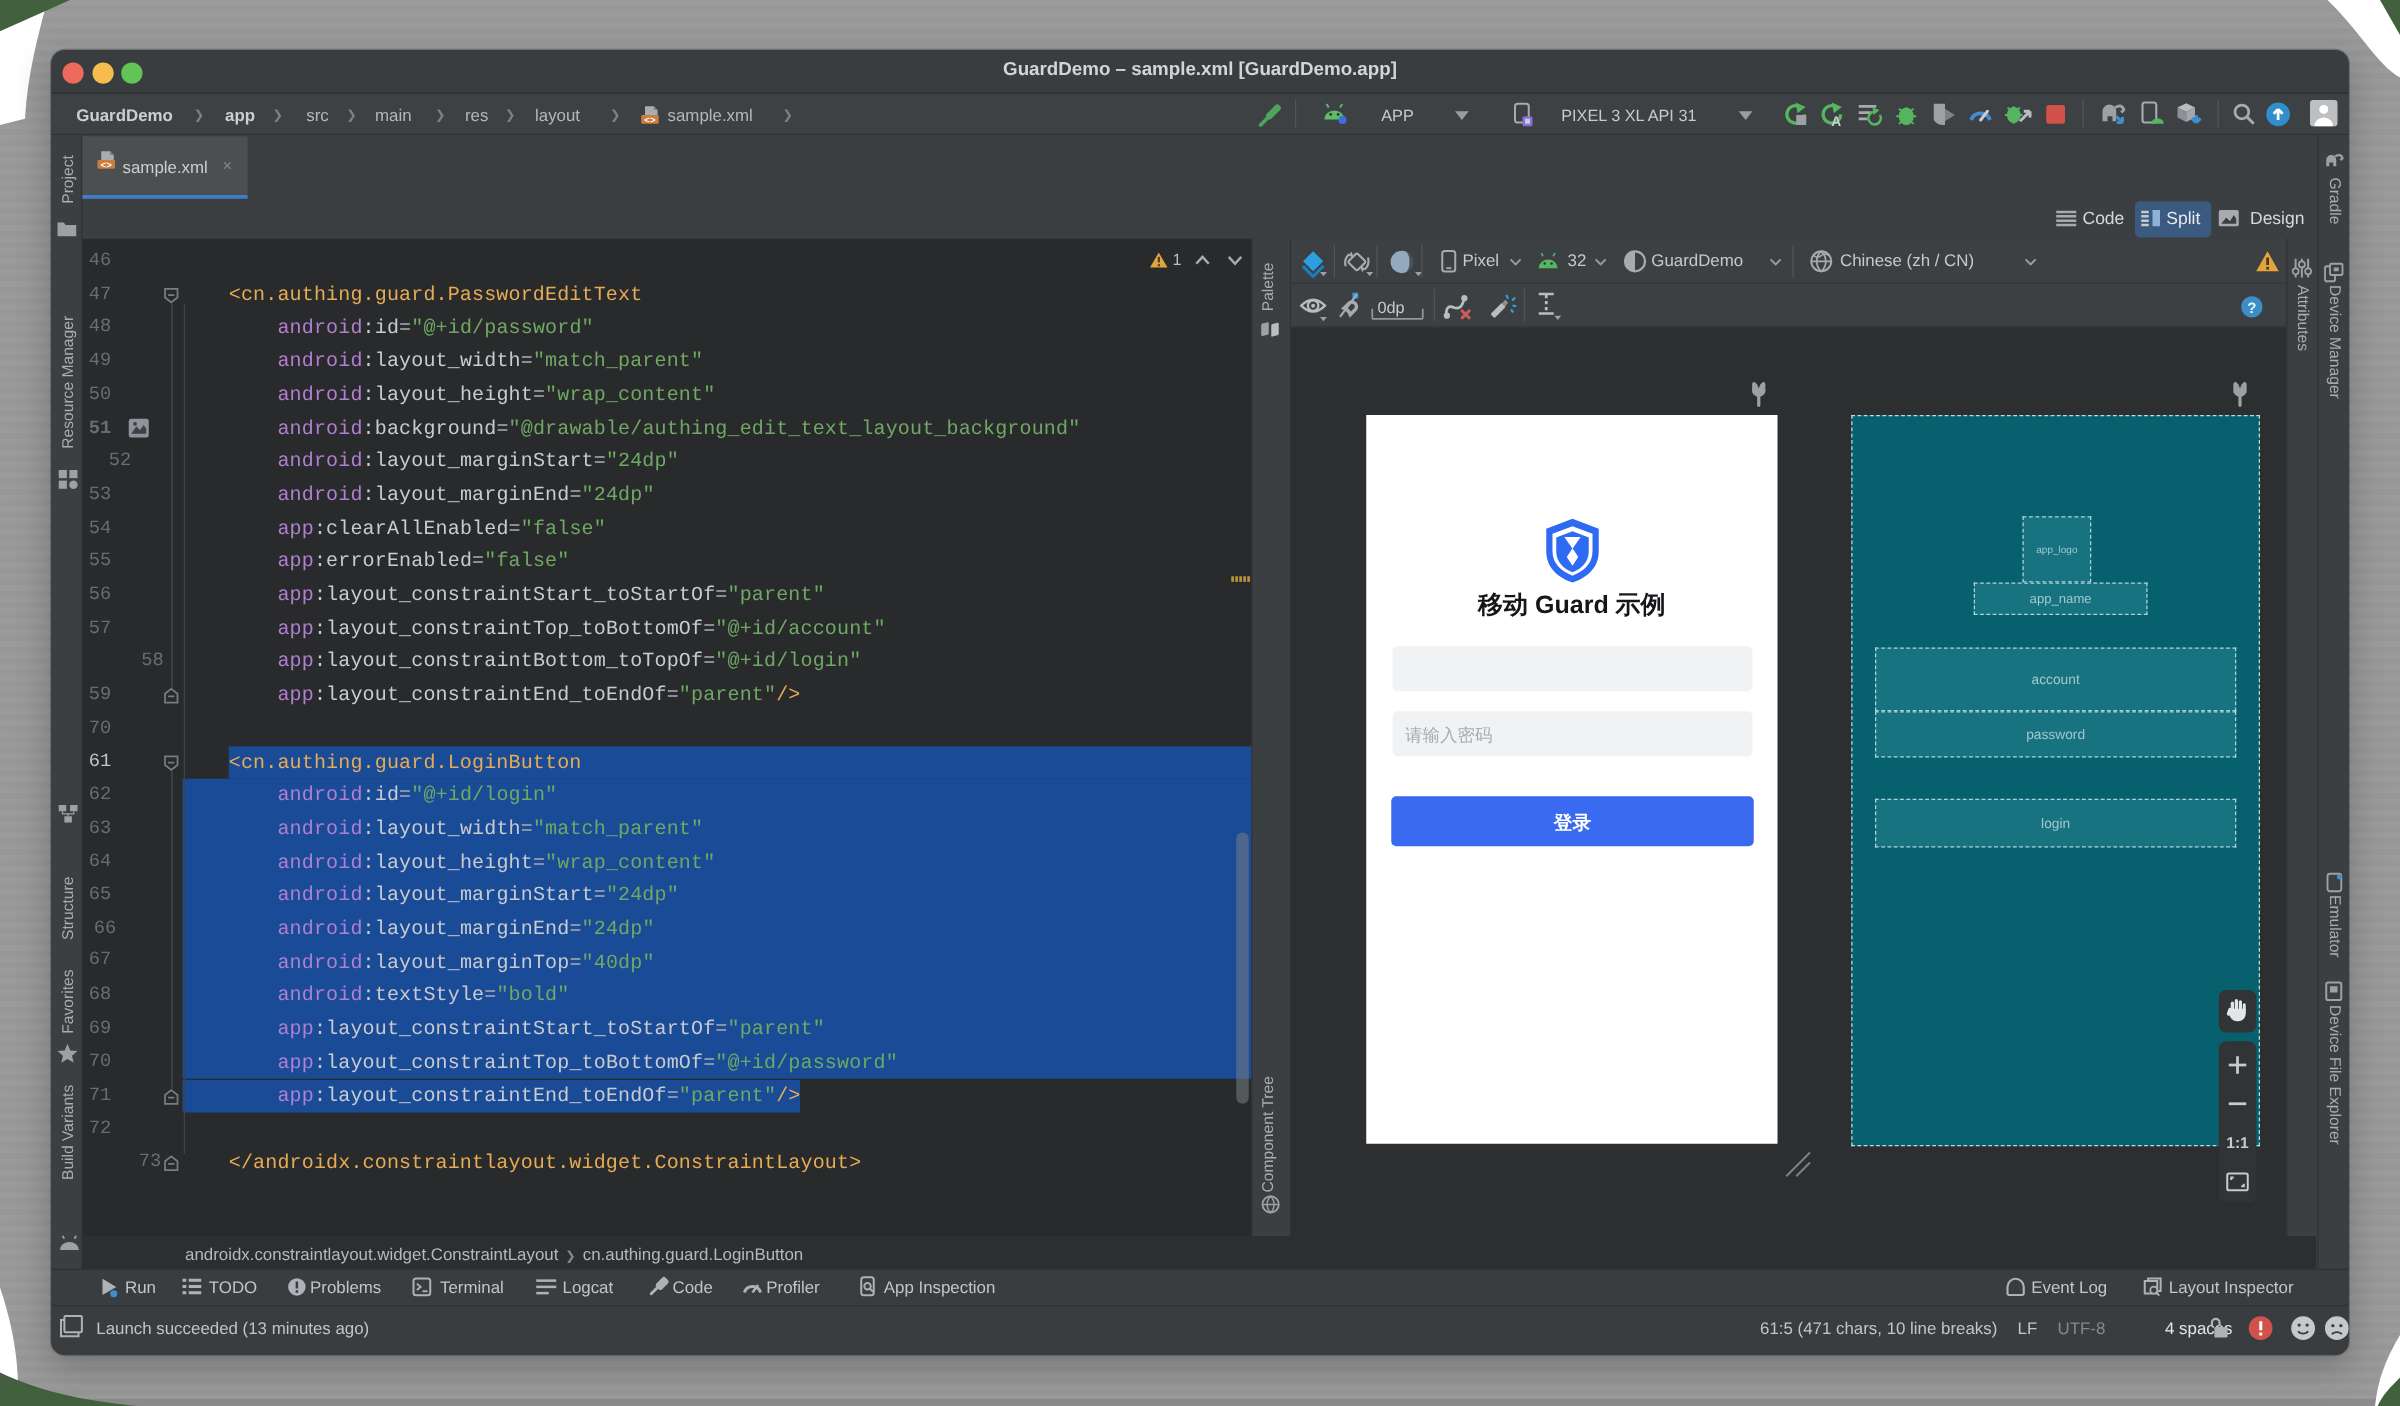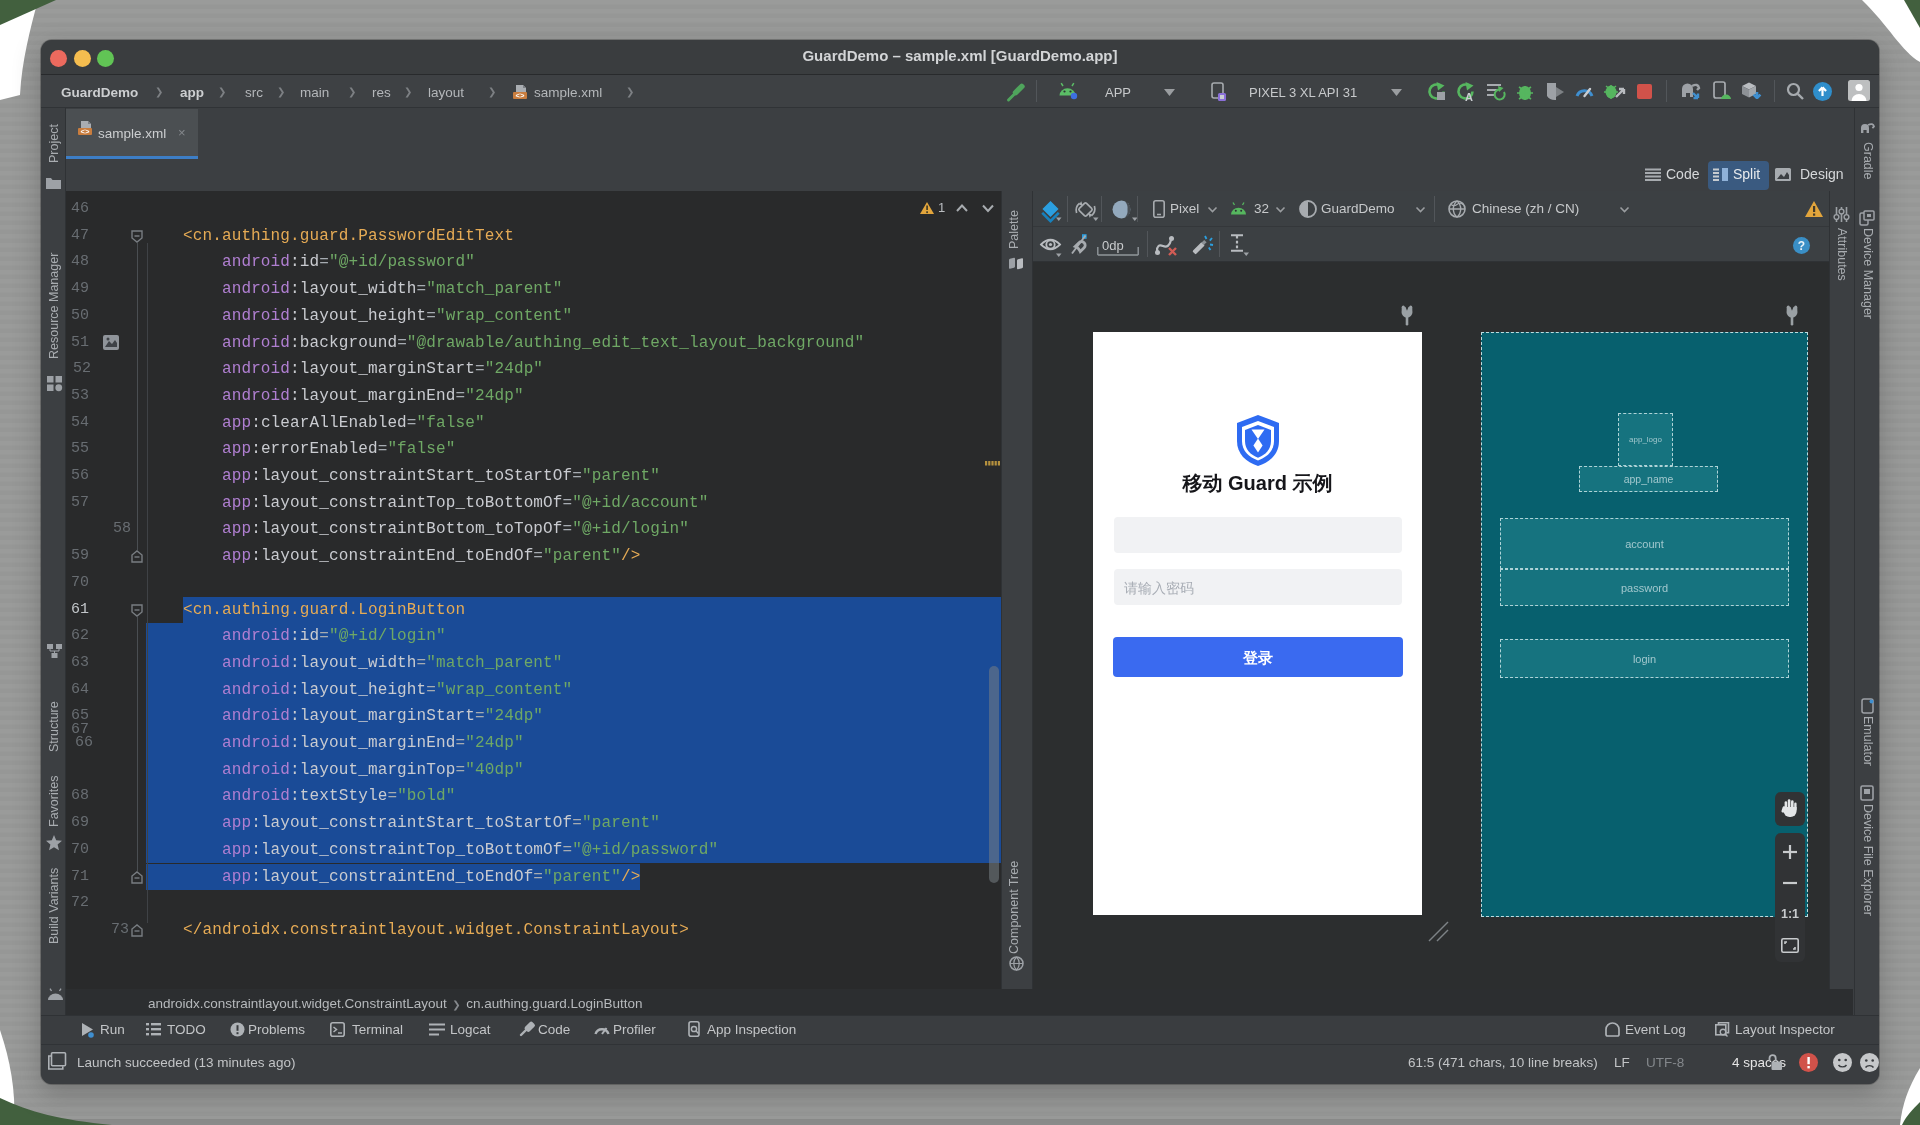--- a/index.html
+++ b/index.html
@@ -408,37 +408,37 @@
     </svg>
     <div style="left:142px;top:556.5px;width:818px;height:26.7px;background:#1a4b97;"></div>
     <div style="left:105px;top:583.2px;width:855px;height:240.3px;background:#1a4b97;"></div>
     <div style="left:105px;top:823.5px;width:494px;height:26.7px;background:#1a4b97;"></div>
     <div style="left:105.5px;top:202.7px;width:1px;height:680.2px;background:#3f4246;"></div>
     <div class="gut" style="left:0px;top:156.0px;width:48px;height:26.7px;position:absolute;">46</div>
     <div class="gut" style="left:0px;top:182.7px;width:48px;height:26.7px;position:absolute;">47</div>
     <div class="gut" style="left:0px;top:209.4px;width:48px;height:26.7px;position:absolute;">48</div>
     <div class="gut" style="left:0px;top:236.1px;width:48px;height:26.7px;position:absolute;">49</div>
     <div class="gut" style="left:0px;top:262.8px;width:48px;height:26.7px;position:absolute;">50</div>
-    <div class="gut" style="left:0px;top:289.5px;width:48px;height:26.7px;position:absolute;">51</div>
-    <div class="gut" style="left:2px;top:316.2px;width:48px;height:26.7px;position:absolute;">52</div>
+    <div class="gut" style="left:0px;top:289.5px;width:48px;height:26.7px;position:absolute;font-weight:bold;">51</div>
+    <div class="gut" style="left:16px;top:316.2px;width:48px;height:26.7px;position:absolute;">52</div>
     <div class="gut" style="left:0px;top:342.9px;width:48px;height:26.7px;position:absolute;">53</div>
     <div class="gut" style="left:0px;top:369.6px;width:48px;height:26.7px;position:absolute;">54</div>
     <div class="gut" style="left:0px;top:396.3px;width:48px;height:26.7px;position:absolute;">55</div>
     <div class="gut" style="left:0px;top:423.0px;width:48px;height:26.7px;position:absolute;">56</div>
     <div class="gut" style="left:0px;top:449.7px;width:48px;height:26.7px;position:absolute;">57</div>
     <div class="gut" style="left:0px;top:476.4px;width:48px;height:26.7px;position:absolute;padding-left:42px;">58</div>
     <div class="gut" style="left:0px;top:503.1px;width:48px;height:26.7px;position:absolute;">59</div>
     <div class="gut" style="left:0px;top:529.8px;width:48px;height:26.7px;position:absolute;">70</div>
     <div class="gut" style="left:0px;top:556.5px;width:48px;height:26.7px;position:absolute;color:#c2c6ca;">61</div>
     <div class="gut" style="left:0px;top:583.2px;width:48px;height:26.7px;position:absolute;">62</div>
     <div class="gut" style="left:0px;top:609.9px;width:48px;height:26.7px;position:absolute;">63</div>
     <div class="gut" style="left:0px;top:636.6px;width:48px;height:26.7px;position:absolute;">64</div>
     <div class="gut" style="left:0px;top:663.3px;width:48px;height:26.7px;position:absolute;">65</div>
     <div class="gut" style="left:4px;top:690.0px;width:48px;height:26.7px;position:absolute;">66</div>
-    <div class="gut" style="left:0px;top:677px;width:48px;height:26.7px;position:absolute;">67</div>
+    <div class="gut" style="left:0px;top:715px;width:48px;height:26.7px;position:absolute;">67</div>
     <div class="gut" style="left:0px;top:743.4px;width:48px;height:26.7px;position:absolute;">68</div>
     <div class="gut" style="left:0px;top:770.1px;width:48px;height:26.7px;position:absolute;">69</div>
     <div class="gut" style="left:0px;top:796.8px;width:48px;height:26.7px;position:absolute;">70</div>
     <div class="gut" style="left:0px;top:823.5px;width:48px;height:26.7px;position:absolute;">71</div>
     <div class="gut" style="left:0px;top:850.2px;width:48px;height:26.7px;position:absolute;">72</div>
     <div class="gut" style="left:0px;top:876.9px;width:48px;height:26.7px;position:absolute;padding-left:40px;">73</div>
     <svg class="abs" style="left:62px;top:294.5px;" width="16" height="15" viewBox="0 0 16 15">
       <rect x="0" y="0" width="16" height="15" rx="2" fill="#8f949a"></rect>
       <path d="M2 12 L6 6 L9 9 L12 5 L14 8 L14 12 Z" fill="#3e4247"></path>
       <circle cx="5" cy="4" r="1.5" fill="#3e4247"></circle>

